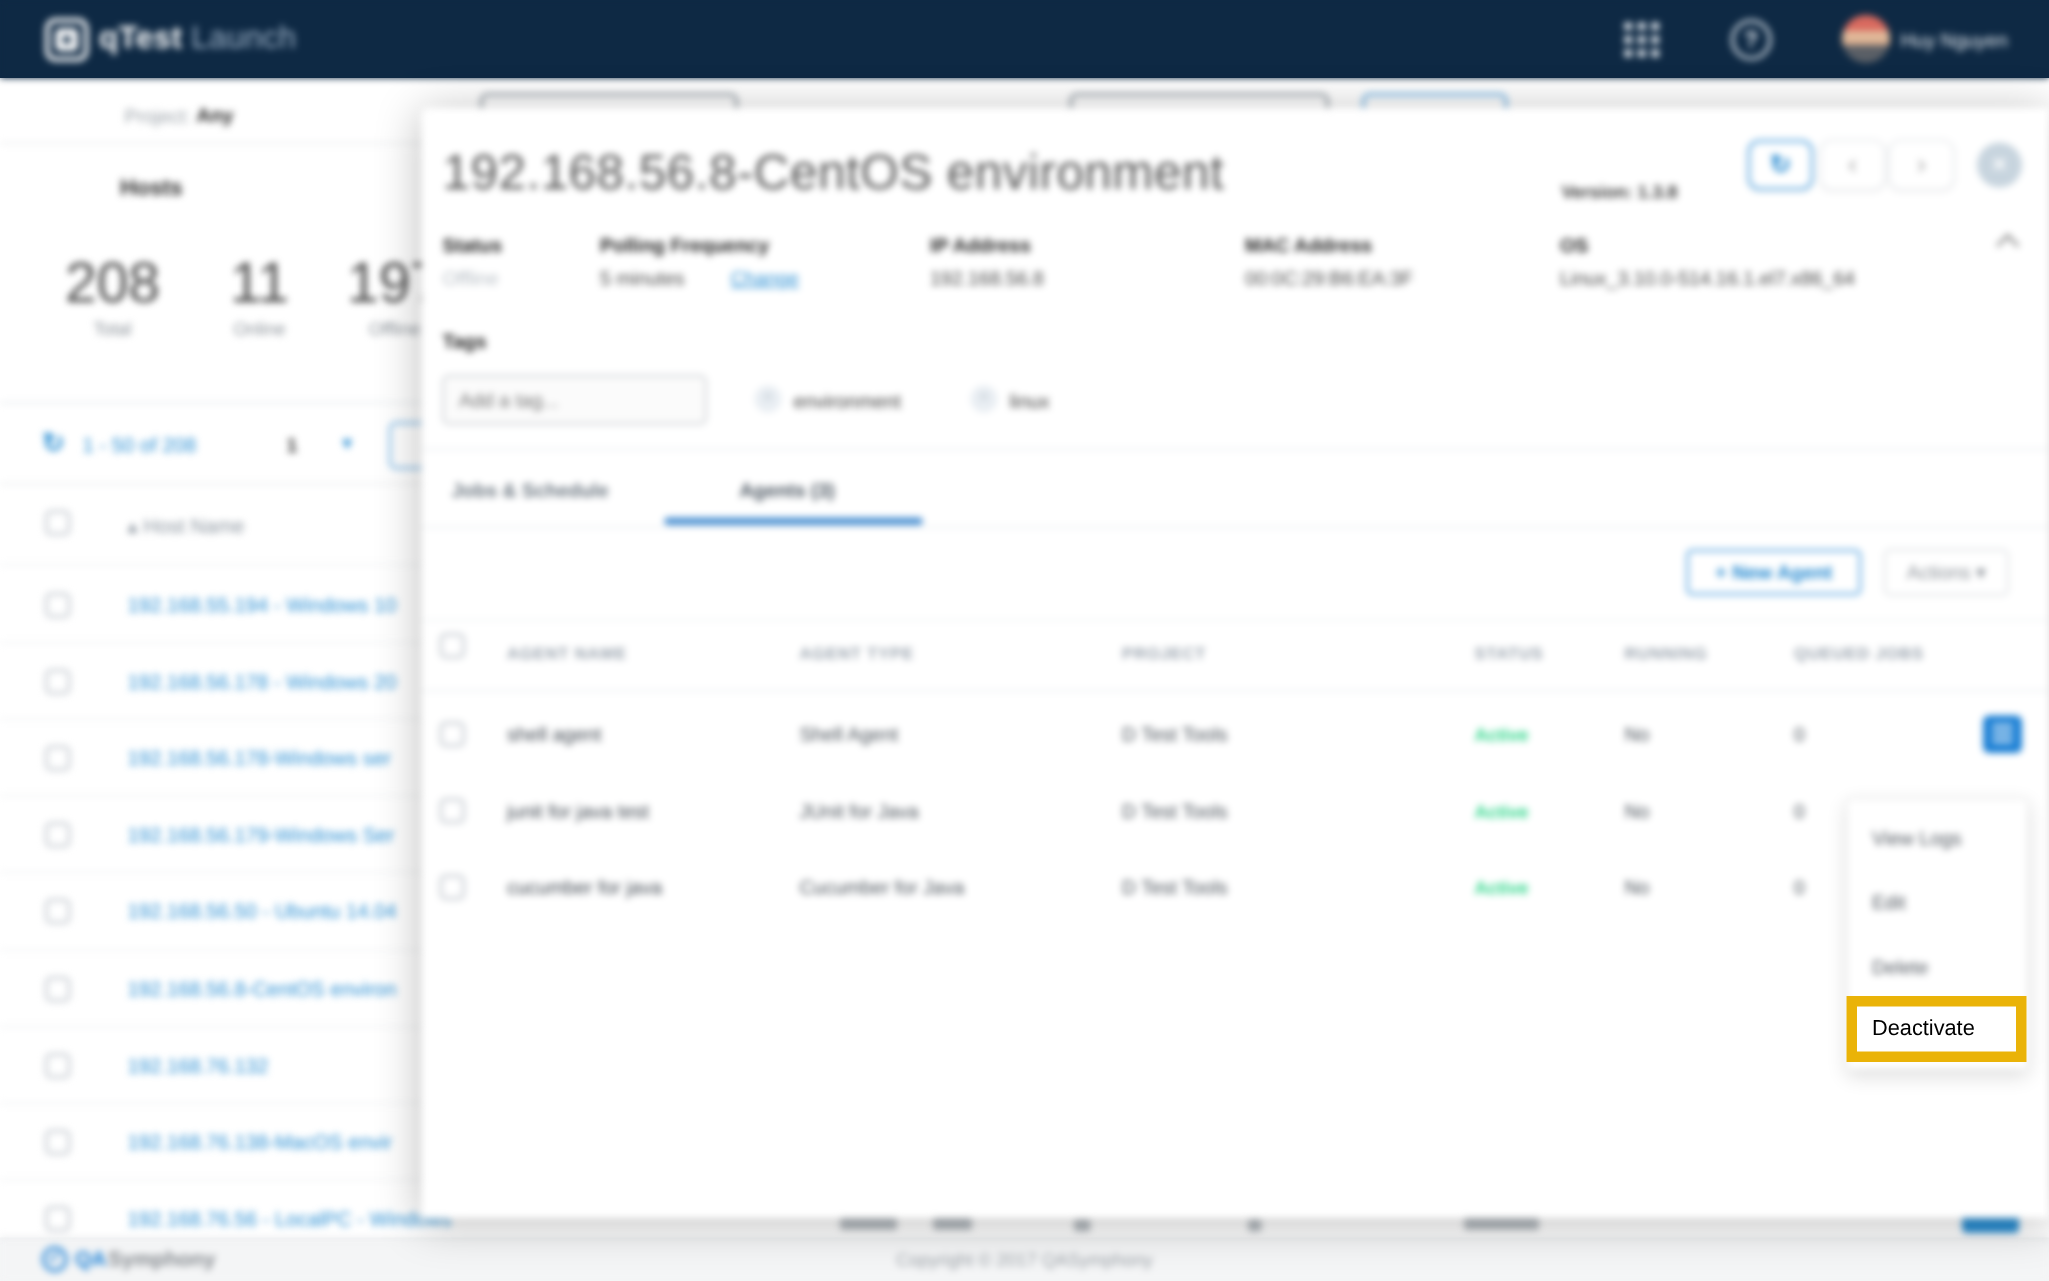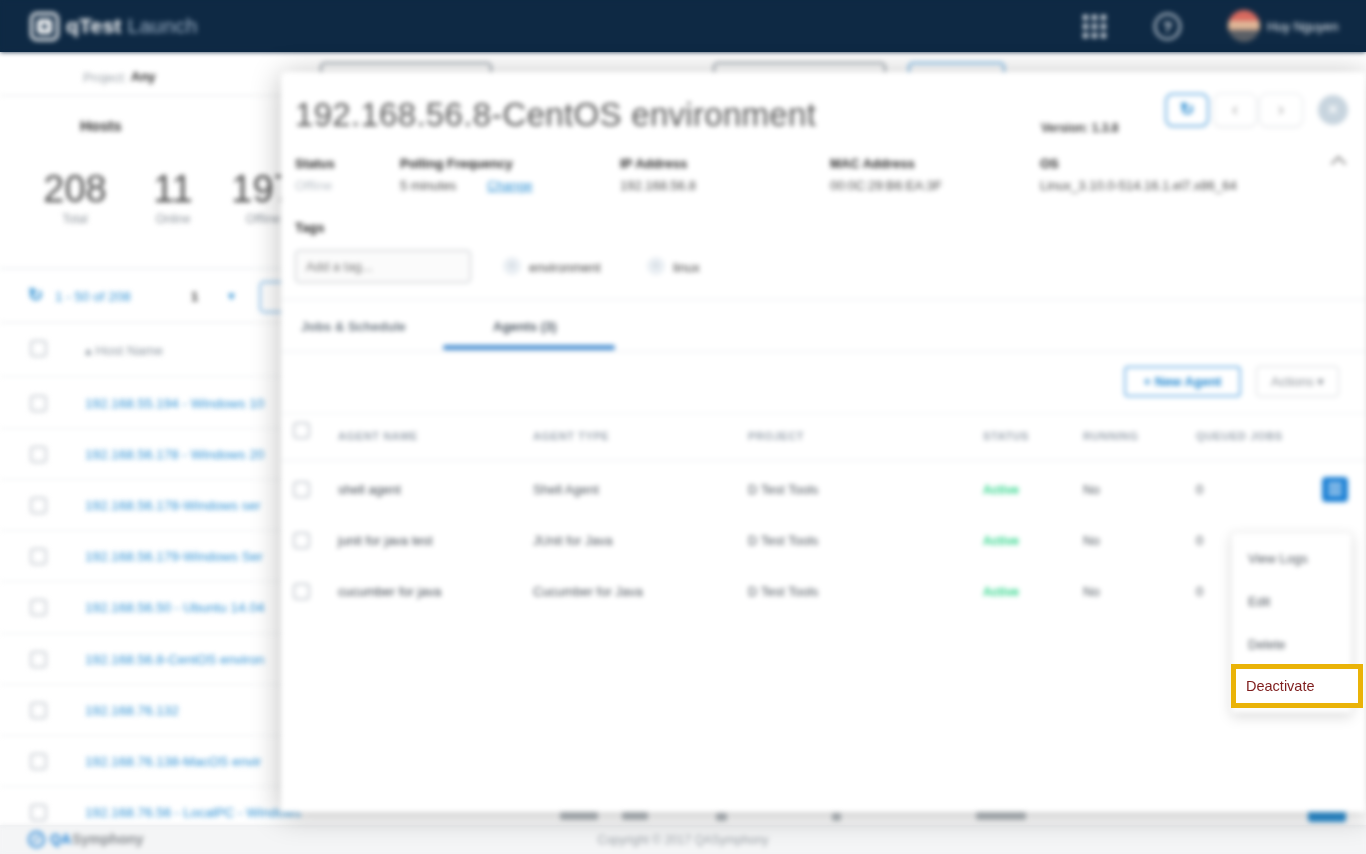--- a/index.html
+++ b/index.html
@@ -99,23 +99,23 @@
   .td { position:absolute; font-size:13px; color:#4a525a; white-space:nowrap; }
   .td.name { color:#3f4750; }
   .td.status { color:#2bd588; font-weight:bold; font-size:12px; }
   .menu-btn { position:absolute; left:1041px; top:405px; width:26px; height:25px; background:#1a7fd4; border-radius:4px; }
   .menu-btn i { position:absolute; left:6px; width:14px; height:2px; background:#fff; border-radius:1px; }
   .ctx-menu { position:absolute; left:950px; top:460px; width:121px; height:181px; background:#fff;
     border:1px solid #ececec; box-shadow:0 4px 12px rgba(0,0,0,.14); }
   .ctx-item { position:absolute; left:16px; font-size:13px; color:#4f565e; }
 
   
-  .deactivate-box { position:absolute; left:1231px; top:664px; width:132px; height:44px;
-    border:5px solid #eab308; background:#fff; display:flex; align-items:center; padding-left:10px;
-    font-size:14.5px; color:#7f1d1d; }
+  .deactivate-box { position:absolute; left:1231px; top:664px; width:120px; height:44px;
+    border:7px solid #eab308; background:#fff; display:flex; align-items:center; padding-left:10px;
+    font-size:14.5px; color:#000000; }
 </style>
 </head>
 <body>
 
 <div id="stage">
   <div id="backdrop">
     <div class="bd-nav"></div>
       <div class="bd-foot"></div>
   </div>
 

